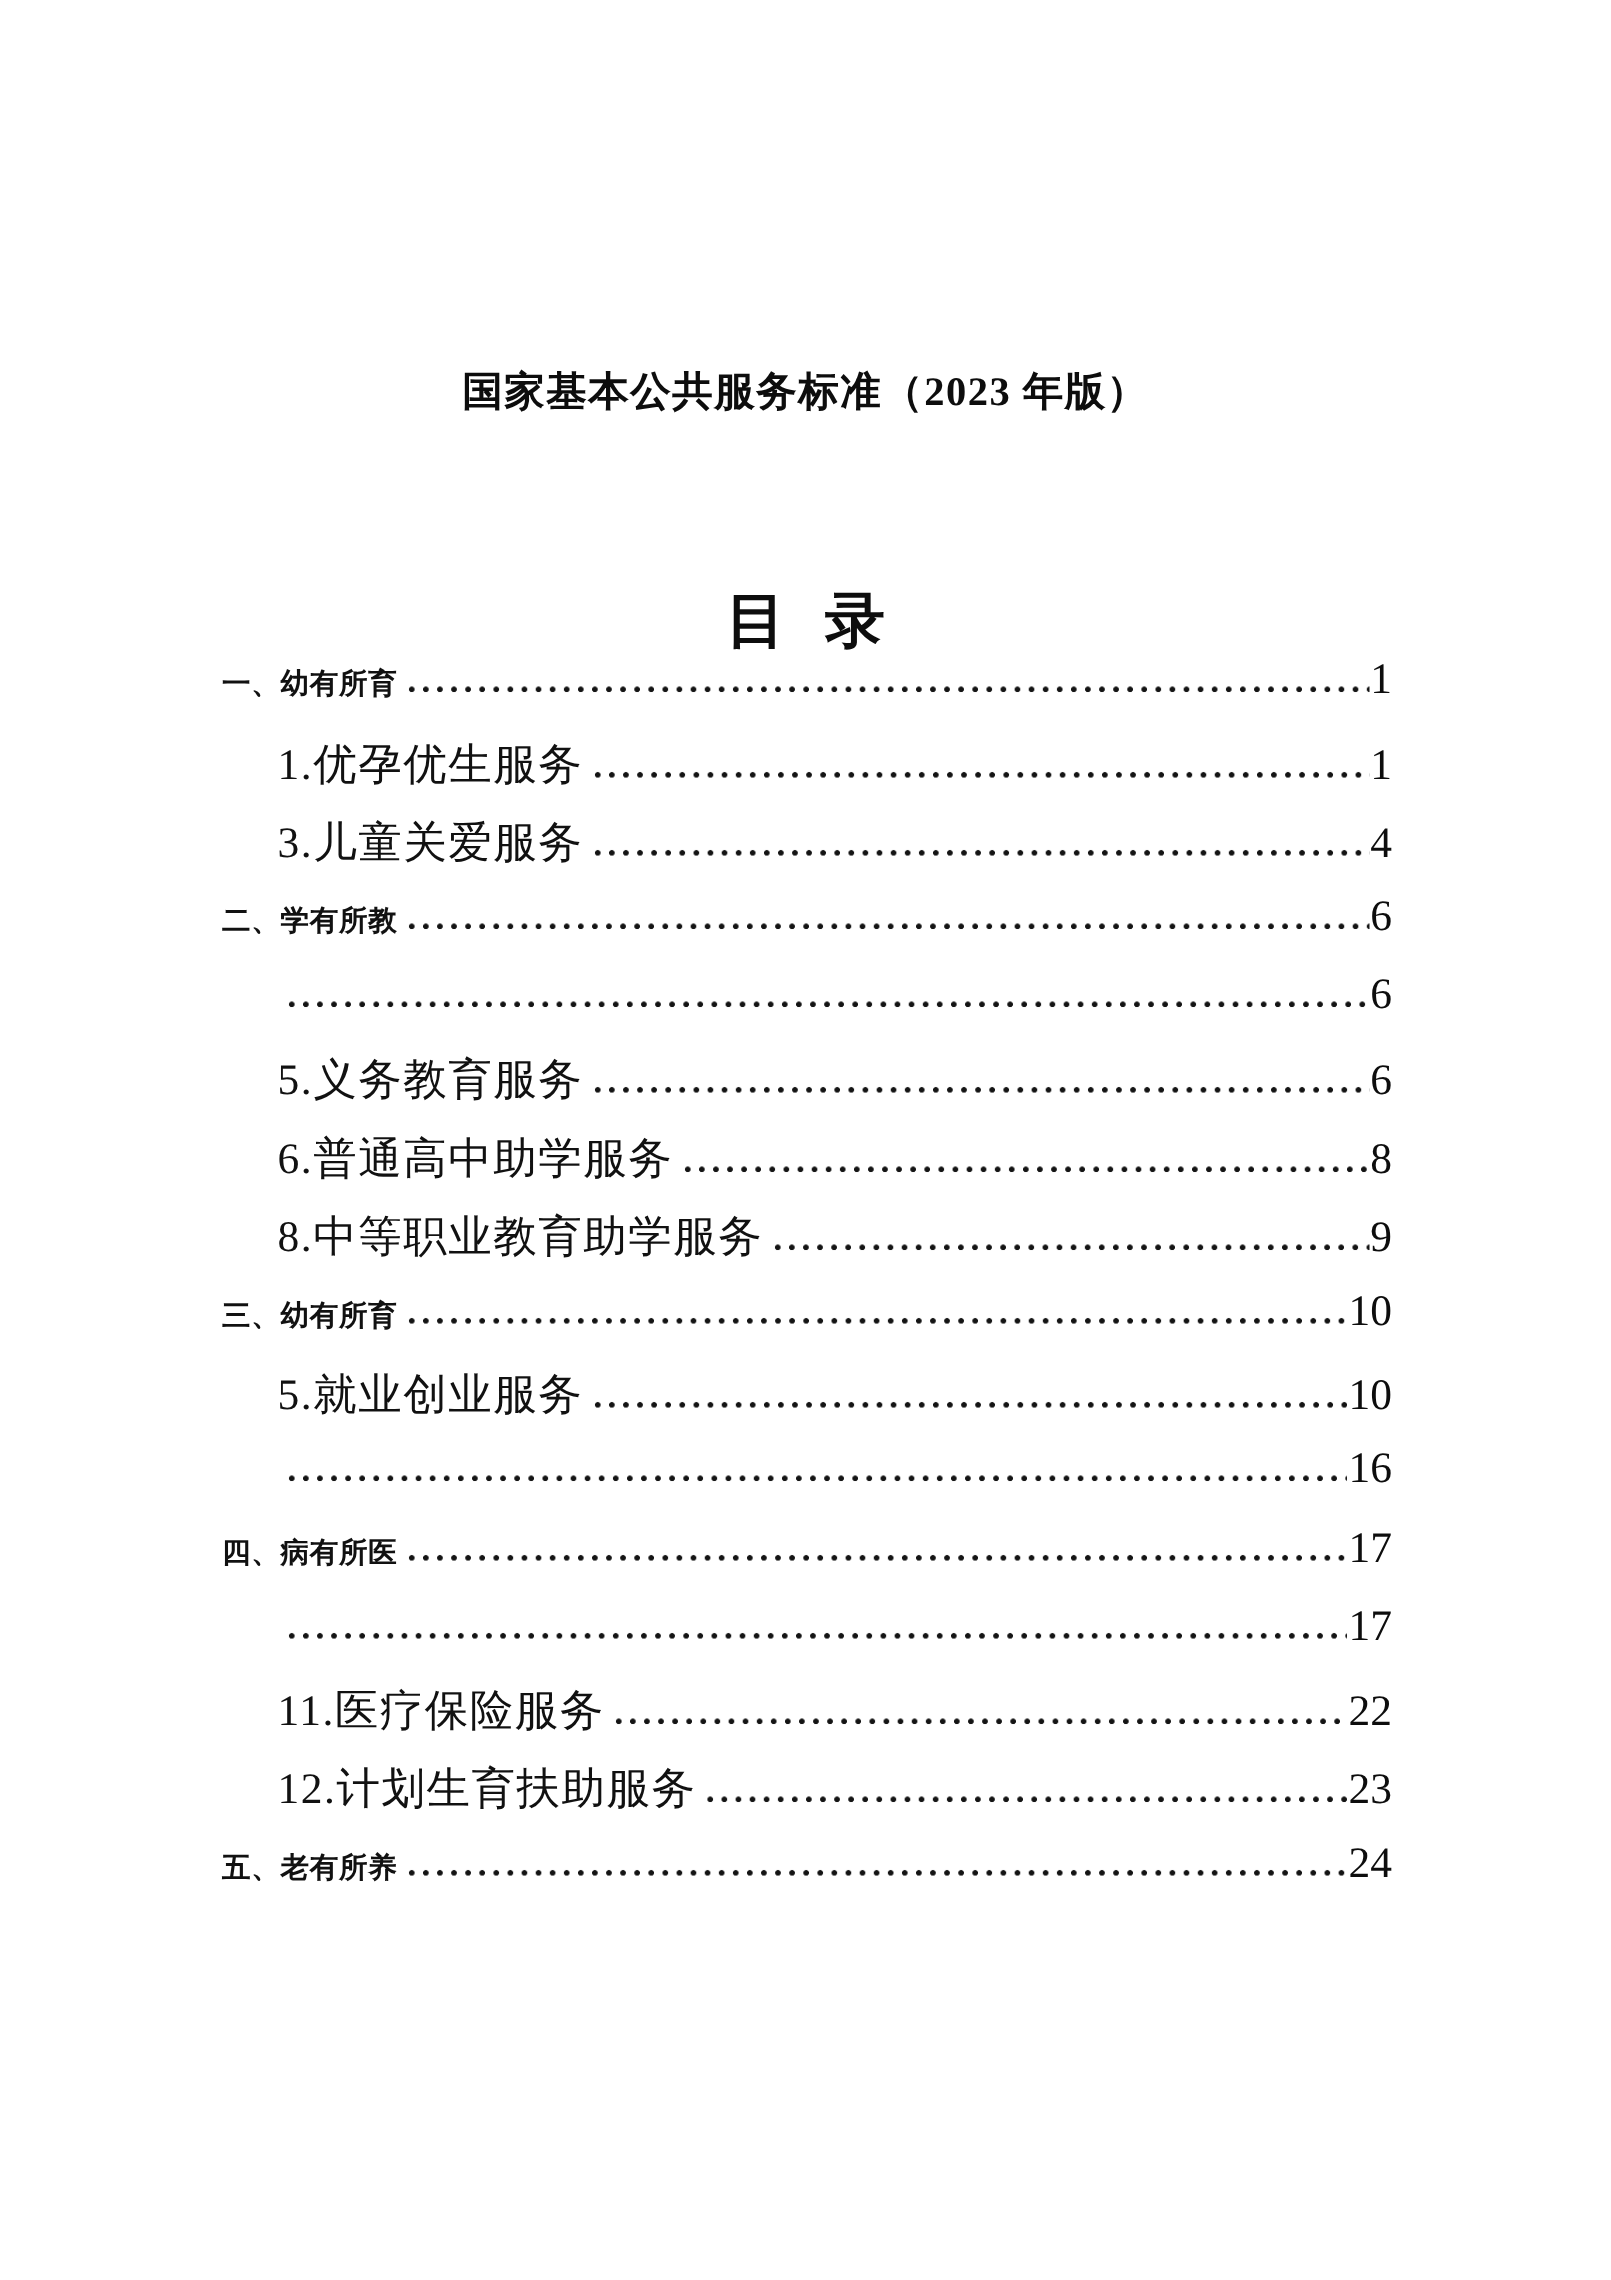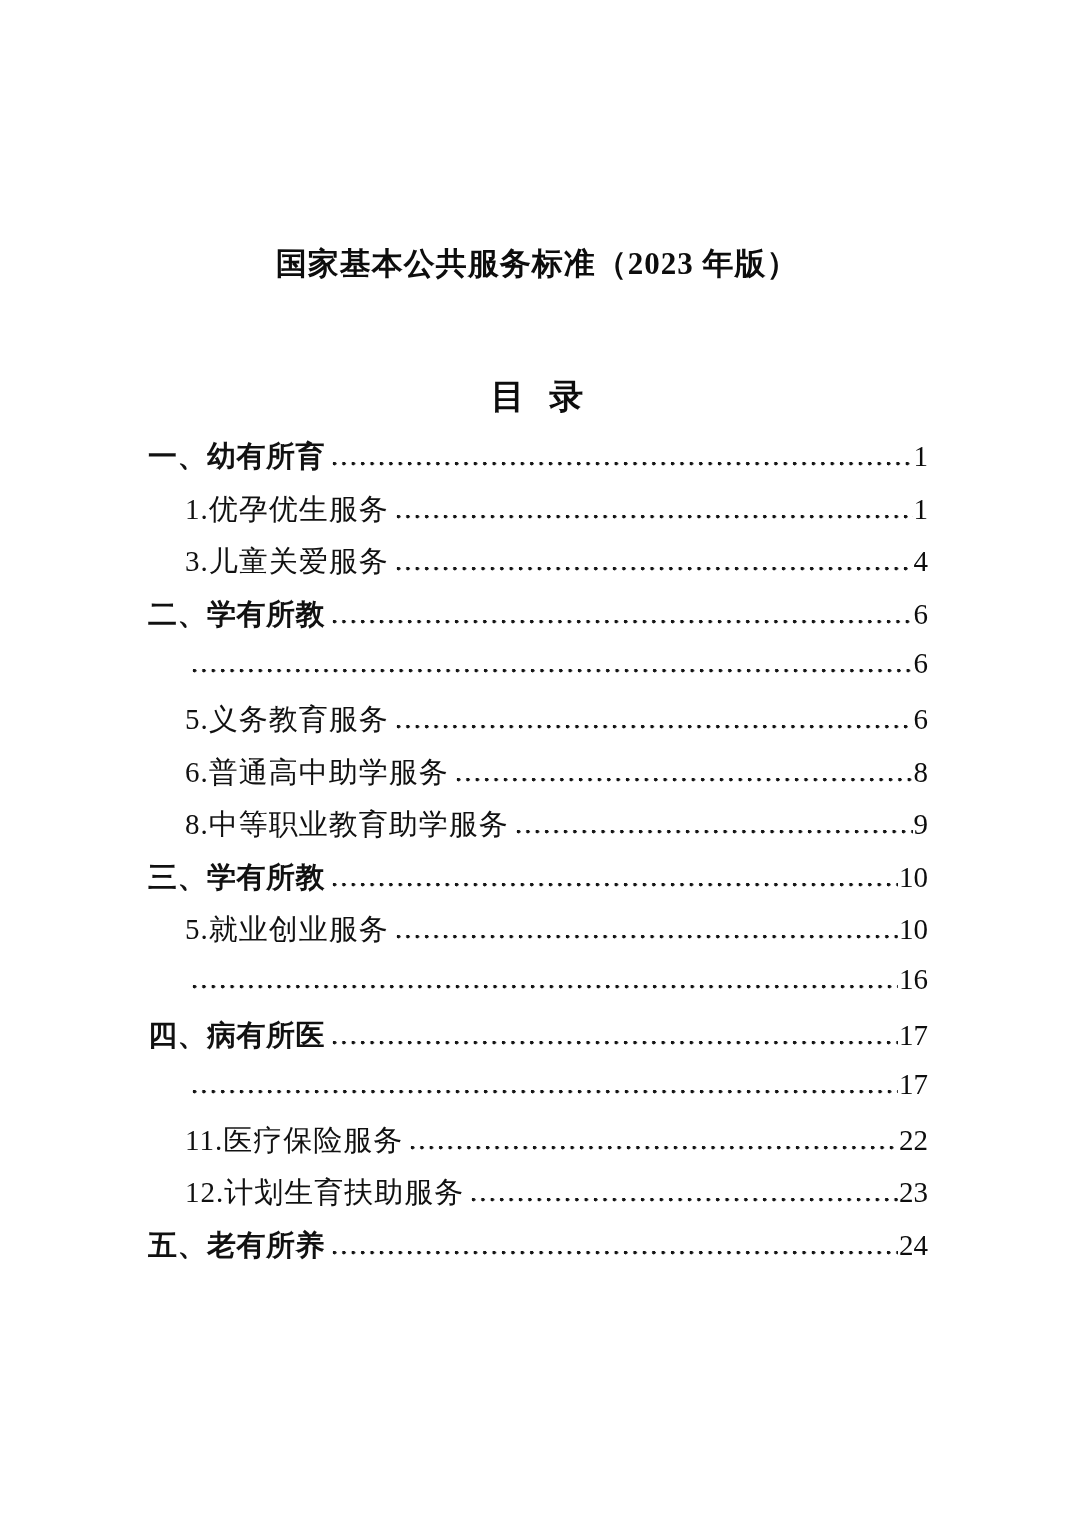--- a/index.html
+++ b/index.html
@@ -17,54 +17,54 @@
     font-family: "Liberation Serif", "DejaVu Serif", serif;
   }
   .doc-title {
     position: absolute;
     top: 243px;
     left: 0;
     width: 100%;
     margin: 0;
     text-align: center;
     font-family: "Liberation Serif", "DejaVu Serif", serif;
-    font-size: 31px;
+    font-size: 27px;
     font-weight: 700;
     letter-spacing: 1px;
     color: #0d0d0d;
   }
   .toc-heading {
     position: absolute;
-    top: 374px;
+    top: 386px;
     left: 0;
     width: 100%;
     margin: 0;
     text-align: center;
     font-family: "Liberation Serif", "DejaVu Serif", serif;
-    font-size: 34px;
+    font-size: 40px;
     font-weight: 700;
     word-spacing: 16px;
     color: #0d0d0d;
   }
   .toc {
     position: absolute;
     top: 437px;
     left: 148px;
     width: 780px;
   }
   .toc-row {
     display: flex;
     align-items: baseline;
     height: 52.6px;
     white-space: nowrap;
   }
   .toc-row.section .toc-label {
     font-family: "Liberation Sans", "DejaVu Sans", sans-serif;
     font-weight: 700;
-    font-size: 29px;
+    font-size: 19px;
     letter-spacing: 0.5px;
   }
   .toc-row.item {
     padding-left: 37px;
   }
   .toc-row.item .toc-label {
     font-family: "Liberation Serif", "DejaVu Serif", serif;
     font-weight: 400;
     font-size: 29px;
     letter-spacing: 1px;
@@ -128,21 +128,21 @@
     <span class="toc-label">6.普通高中助学服务</span>
     <span class="toc-dots"></span>
     <span class="toc-page">8</span>
   </div>
       <div class="toc-row item">
     <span class="toc-label">8.中等职业教育助学服务</span>
     <span class="toc-dots"></span>
     <span class="toc-page">9</span>
   </div>
       <div class="toc-row section">
-    <span class="toc-label">三、学有所教</span>
+    <span class="toc-label">三、幼有所育</span>
     <span class="toc-dots"></span>
     <span class="toc-page">10</span>
   </div>
       <div class="toc-row item">
     <span class="toc-label">5.就业创业服务</span>
     <span class="toc-dots"></span>
     <span class="toc-page">10</span>
   </div>
       <div class="toc-row item">
     <span class="toc-dots"></span>

